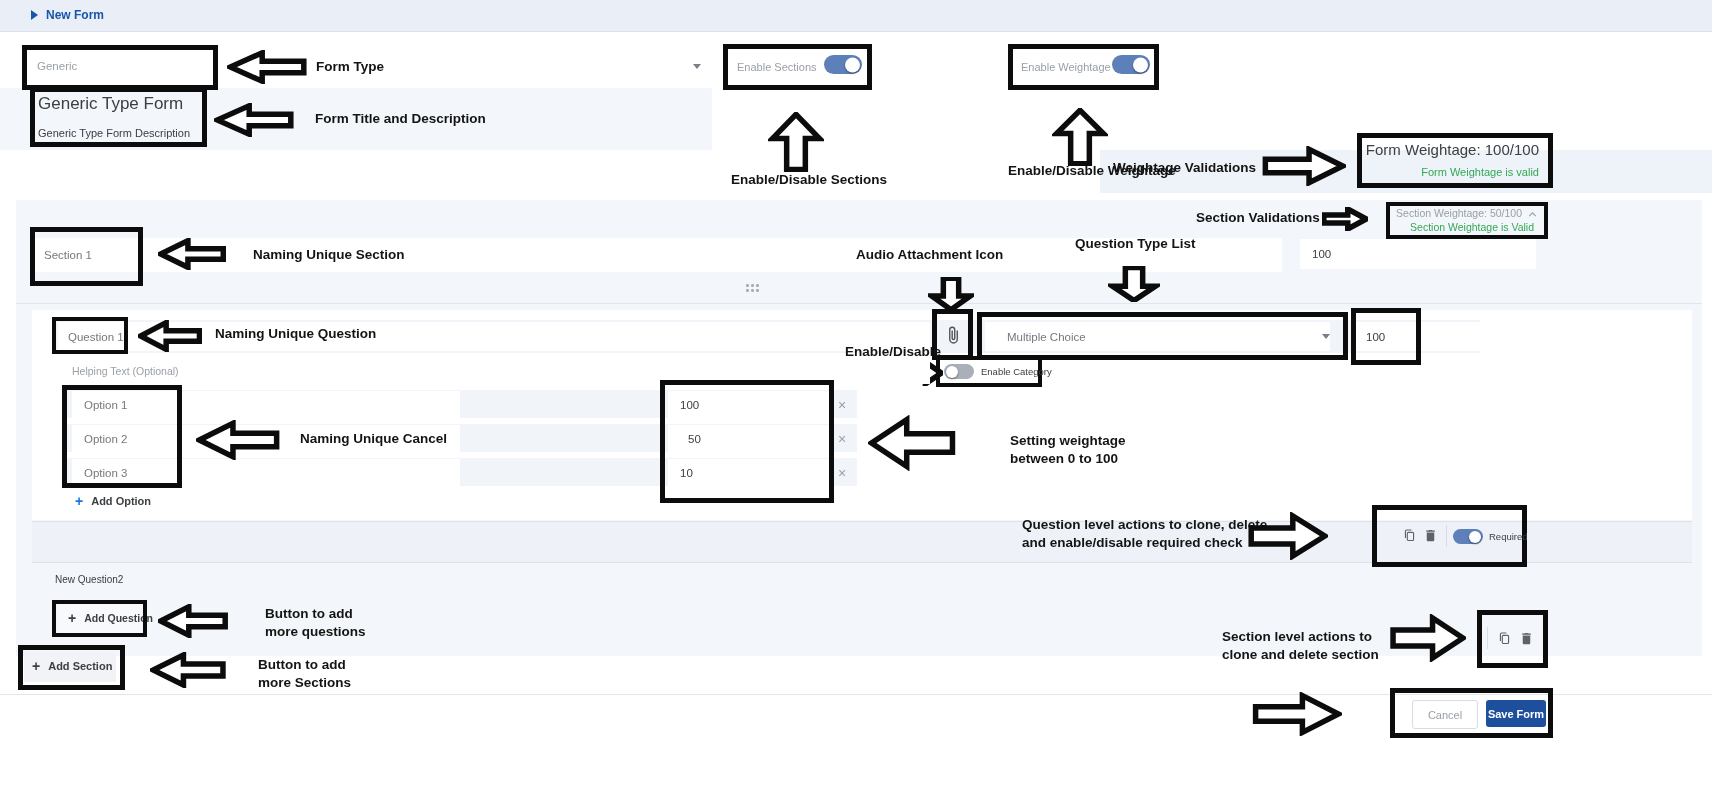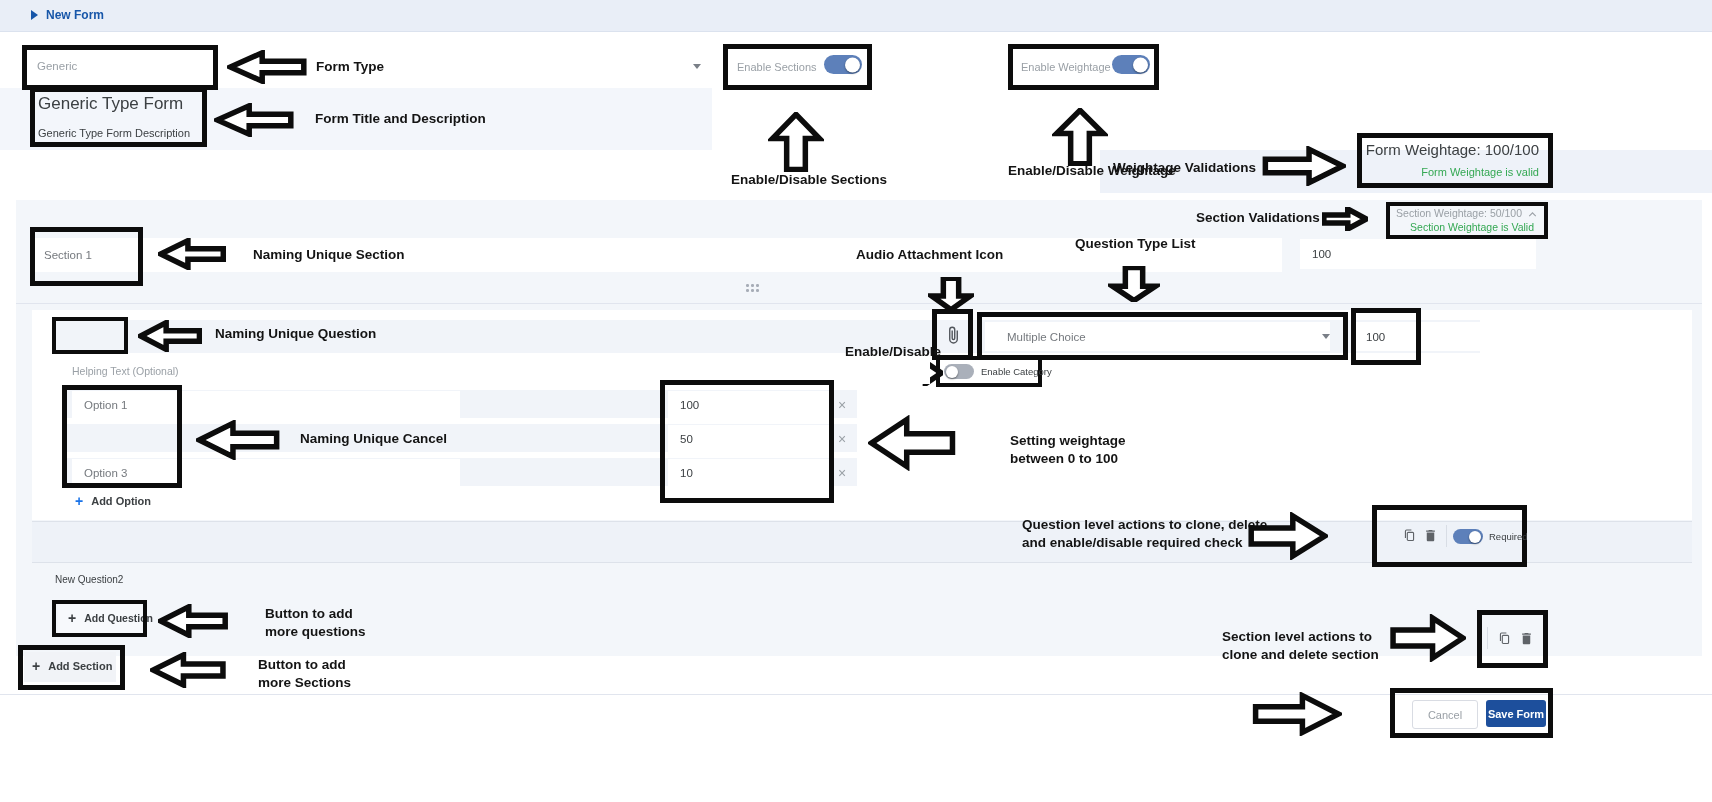--- a/index.html
+++ b/index.html
@@ -162,20 +162,21 @@
   </div>
   <div class="arr" style="left:1108px;top:266px;width:52px;height:36px;">
     <svg viewBox="0 0 60 100" preserveAspectRatio="none">
         <polygon points="20,4 20,56 5,56 30,96 55,56 40,56 40,4"></polygon>
       </svg>
   </div>
 
   <div class="abs" style="left:32px;top:310px;width:1660px;height:210px;background:#fff;"></div>
 
   <div class="band" style="left:52px;top:320px;width:1428px;height:33px;background:#f1f4f9;"></div>
+  <input class="in" style="left: 58px; top: 322px; width: 872px; height: 29px; padding: 0px 10px;" value="Question 1">
   <div class="bx thin" style="left:52px;top:317px;width:76px;height:37px;"></div>
   <div class="arr" style="left:138px;top:320px;width:64px;height:32px;">
     <svg viewBox="0 0 100 60" preserveAspectRatio="none">
         <polygon points="96,20 44,20 44,5 4,30 44,55 44,40 96,40"></polygon>
       </svg>
   </div>
   <div class="lbl" style="left:215px;top:326px;">Naming Unique Question</div>
 
   <div class="icon-btn" style="left:943px;top:322px;">
     <svg viewBox="0 0 24 24" width="21" height="27">
@@ -207,21 +208,22 @@
   <div class="abs" style="left:981px;top:366px;font-size:9.5px;color:#3c4043;">Enable Category</div>
 
   <input class="in" style="left: 62px; top: 358px; width: 868px; height: 26px; padding: 0px 10px; font-size: 10.5px;" placeholder="Helping Text (Optional)">
 
   <div class="band" style="left:62px;top:390px;width:795px;height:28px;background:#f1f4f9;"></div>
   <input class="in" style="left: 72px; top: 391px; width: 388px; height: 27px; padding: 0px 12px;" value="Option 1">
   <input class="in dark" style="left: 668px; top: 391px; width: 162px; height: 27px; padding: 0px 12px;" value="100">
   <span class="xclose" style="left:838px;top:398px;">×</span>
 
   <div class="band" style="left:62px;top:424px;width:795px;height:28px;background:#f1f4f9;"></div>
-  <input class="in dark" style="left: 668px; top: 425px; width: 162px; height: 27px; padding: 0px 12px;" value="50">
+  <input class="in" style="left: 72px; top: 425px; width: 388px; height: 27px; padding: 0px 12px;" value="Option 2">
+  <input class="in dark" style="left: 668px; top: 425px; width: 162px; height: 27px; padding: 0px 20px;" value="50">
   <span class="xclose" style="left:838px;top:432px;">×</span>
 
   <div class="band" style="left:62px;top:458px;width:795px;height:28px;background:#f1f4f9;"></div>
   <input class="in" style="left: 72px; top: 459px; width: 388px; height: 27px; padding: 0px 12px;" value="Option 3">
   <input class="in dark" style="left: 668px; top: 459px; width: 162px; height: 27px; padding: 0px 12px;" value="10">
   <span class="xclose" style="left:838px;top:466px;">×</span>
 
   <div class="bx" style="left:62px;top:385px;width:120px;height:103px;"></div>
   <div class="arr" style="left:196px;top:420px;width:84px;height:40px;">
     <svg viewBox="0 0 100 60" preserveAspectRatio="none">

